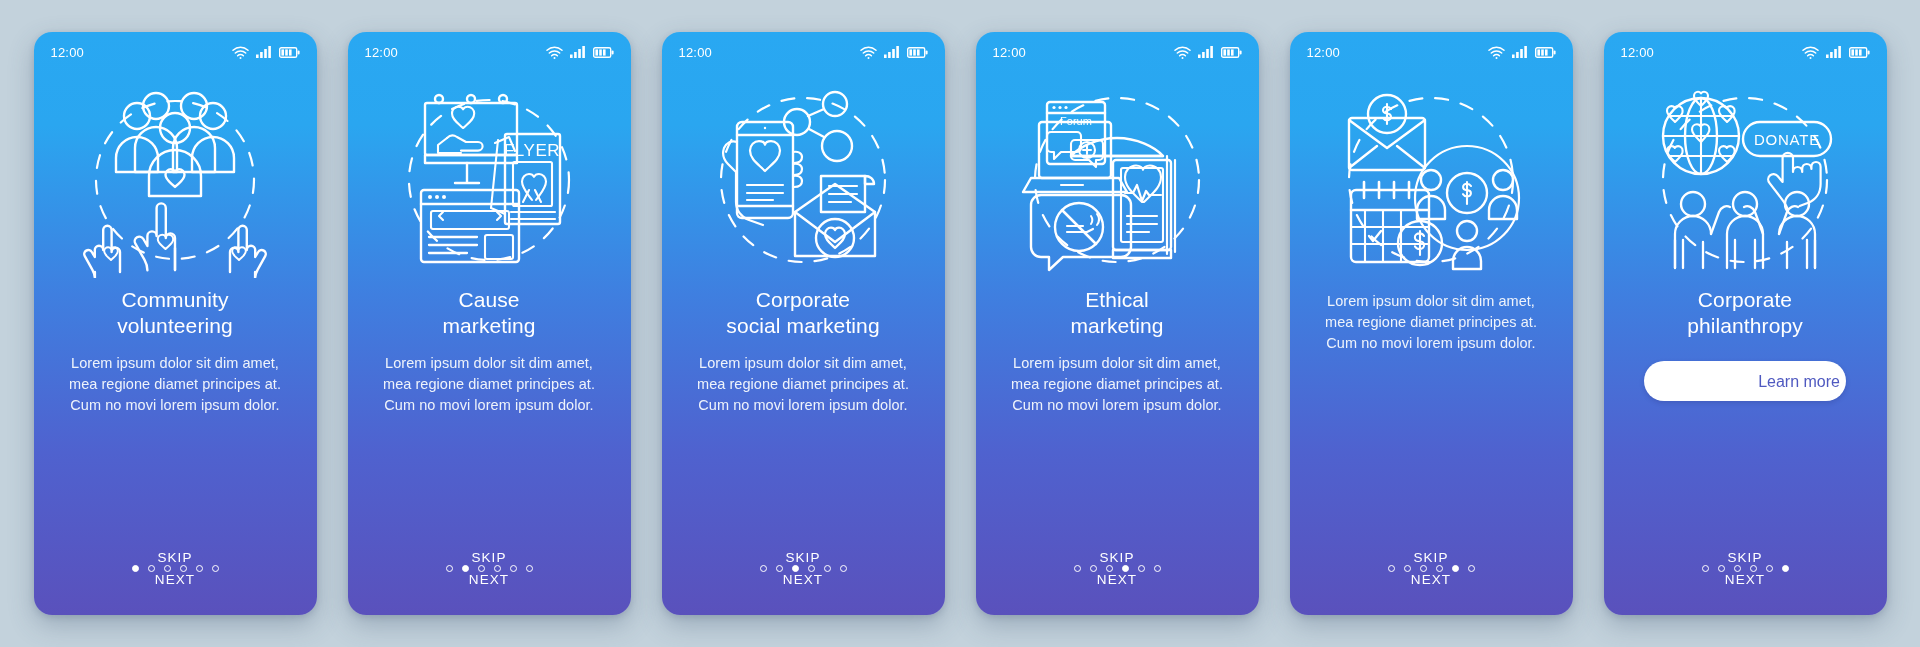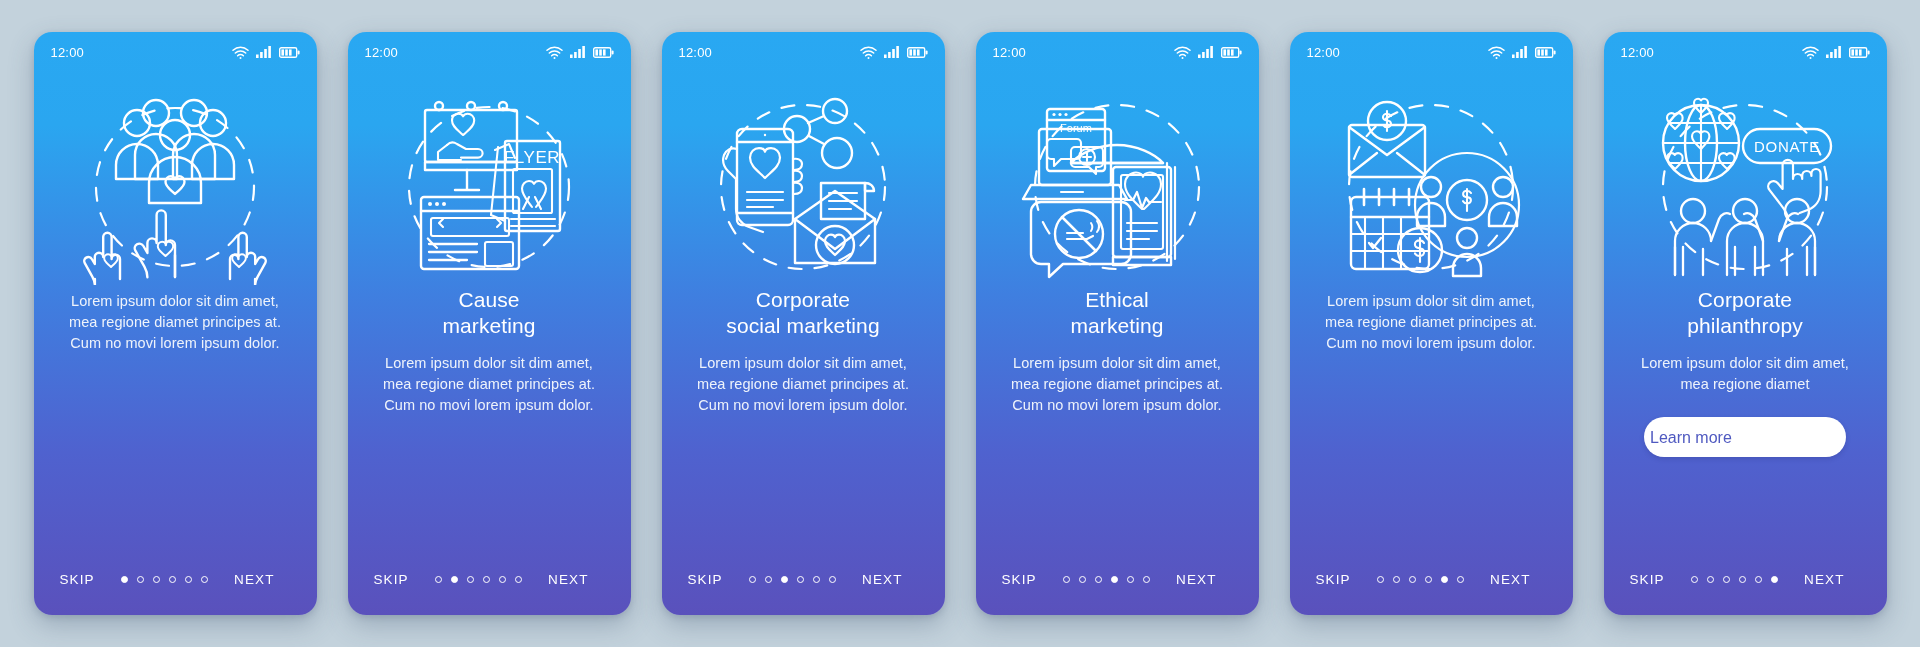--- a/index.html
+++ b/index.html
@@ -38,21 +38,21 @@
   }
   .clock{font-size:13px;letter-spacing:.2px;color:#fff;}
   .sb-icons{display:flex;align-items:center;gap:7px;}
   .sb-icons svg{display:block;}
 
   
   .illus{
     position:absolute;
     top:48px;left:0;right:0;
     height:205px;
-    display:flex;align-items:flex-end;justify-content:center;
+    display:flex;align-items:flex-start;justify-content:center;
   }
   .illus svg{display:block;}
 
   
   .content{
     position:absolute;
     top:255px;left:0;right:0;
     padding:0 16px;
     box-sizing:border-box;
     text-align:center;
@@ -76,34 +76,35 @@
   }
   .cta{
     display:block;
     margin:22px auto 0 auto;
     width:202px;height:40px;
     line-height:40px;
     border-radius:21px;
     background:#ffffff;
     color:#4f59c0;
     font-size:16px;
-    text-align:left;
+    text-align:right;
     border:none;
     cursor:pointer;
     font-family:"Liberation Sans", sans-serif;
     box-shadow:0 2px 5px rgba(30,30,90,.18);
   }
 
   
   .nav{
     position:absolute;
-    left:0;right:16px;bottom:28px;
+    left:0;right:0;bottom:28px;
     display:flex;align-items:center;justify-content:space-between;
     padding:0 26px;
     box-sizing:border-box;
+    flex-direction:column;
   }
   .nav .lbl{
     font-size:13.5px;
     letter-spacing:1.1px;
     color:#ffffff;
     cursor:pointer;
   }
   .dots{display:flex;align-items:center;gap:9px;}
   .dot{
     width:7px;height:7px;border-radius:50%;
@@ -170,20 +171,22 @@
           <path d="M45 192v-20c0-2.4-1.8-4.2-4.2-4.2s-4.2 1.8-4.2 4.2v-22c0-2.4-1.8-4.2-4.2-4.2s-4.2 1.8-4.2 4.2v20c0-2.4-1.8-4.2-4.2-4.2s-4.2 1.8-4.2 4.2v7l-3-5c-1.2-2-3.6-2.6-5.6-1.4-1.9 1.1-2.5 3.6-1.4 5.5l7.5 13.5c1.7 3 2.6 5.5 2.6 8.4V192"></path>
           <path d="M36 180c-2.9-3-6.8-5-6.8-8.7 0-2.3 1.8-4 3.9-4 1.4 0 2.4.7 2.9 1.6.5-.9 1.5-1.6 2.9-1.6 2.1 0 3.9 1.7 3.9 4 0 3.7-3.9 5.7-6.8 8.7z" stroke-width="1.9"></path>
 
           <path d="M155 192v-20c0-2.4 1.8-4.2 4.2-4.2s4.2 1.8 4.2 4.2v-22c0-2.4 1.8-4.2 4.2-4.2s4.2 1.8 4.2 4.2v20c0-2.4 1.8-4.2 4.2-4.2s4.2 1.8 4.2 4.2v7l3-5c1.2-2 3.6-2.6 5.6-1.4 1.9 1.1 2.5 3.6 1.4 5.5l-7.5 13.5c-1.7 3-2.6 5.5-2.6 8.4V192"></path>
           <path d="M164 180c-2.9-3-6.8-5-6.8-8.7 0-2.3 1.8-4 3.9-4 1.4 0 2.4.7 2.9 1.6.5-.9 1.5-1.6 2.9-1.6 2.1 0 3.9 1.7 3.9 4 0 3.7-3.9 5.7-6.8 8.7z" stroke-width="1.9"></path>
         </g>
       </svg>
     </div>
 
     <div class="content">
+      <h2 class="title">Community
+volunteering</h2>
       <p class="body">Lorem ipsum dolor sit dim amet, mea regione diamet principes at. Cum no movi lorem ipsum dolor.</p>
     </div>
 
     <div class="nav">
       <span class="lbl">SKIP</span>
       <span class="dots">
         <i class="dot on"></i>
         <i class="dot"></i>
         <i class="dot"></i>
         <i class="dot"></i>
@@ -580,21 +583,20 @@
           <path d="M142 188v-26M162 188v-28M170 188v-28" stroke-width="2.3"></path>
           <path d="M66 154l8-22c2-5 7-7 11-5M118 154l-8-22c-2-5-7-7-11-5" stroke-width="2.3"></path>
           <path d="M134 154l8-22c2-5 7-7 11-5" stroke-width="2.3" transform="translate(0,0) scale(1,1)"></path>
         </g>
       </svg>
     </div>
 
     <div class="content">
       <h2 class="title">Corporate
 philanthropy</h2>
-      <p class="body">Lorem ipsum dolor sit dim amet, mea regione diamet</p>
       <button class="cta">Learn more</button>
     </div>
 
     <div class="nav">
       <span class="lbl">SKIP</span>
       <span class="dots">
         <i class="dot"></i>
         <i class="dot"></i>
         <i class="dot"></i>
         <i class="dot"></i>

